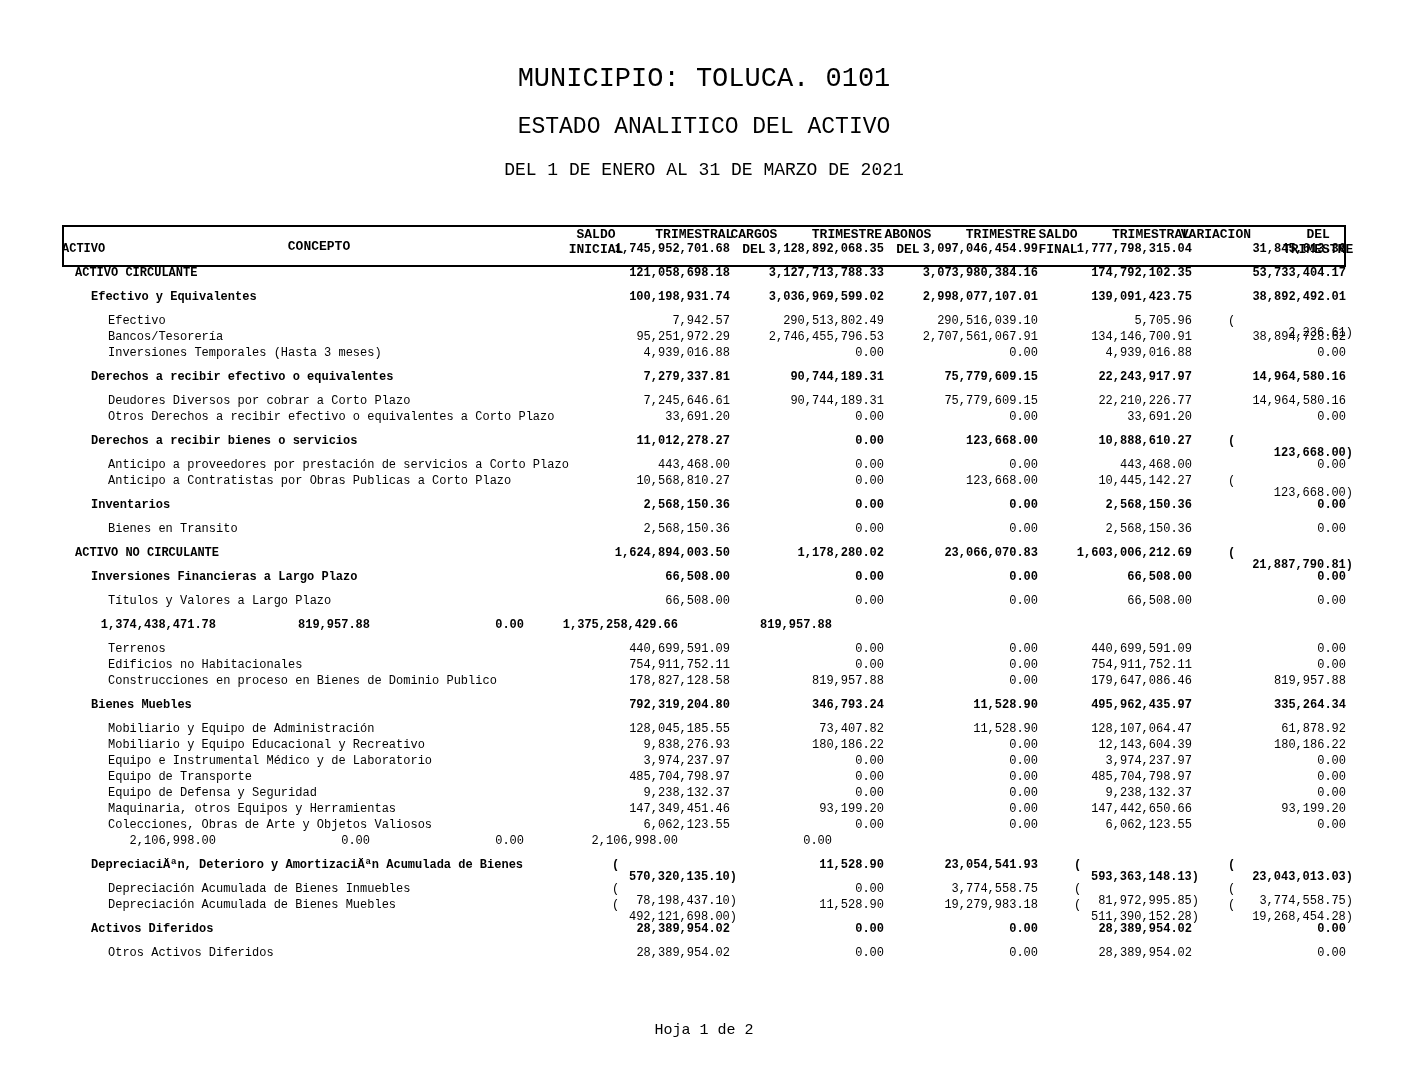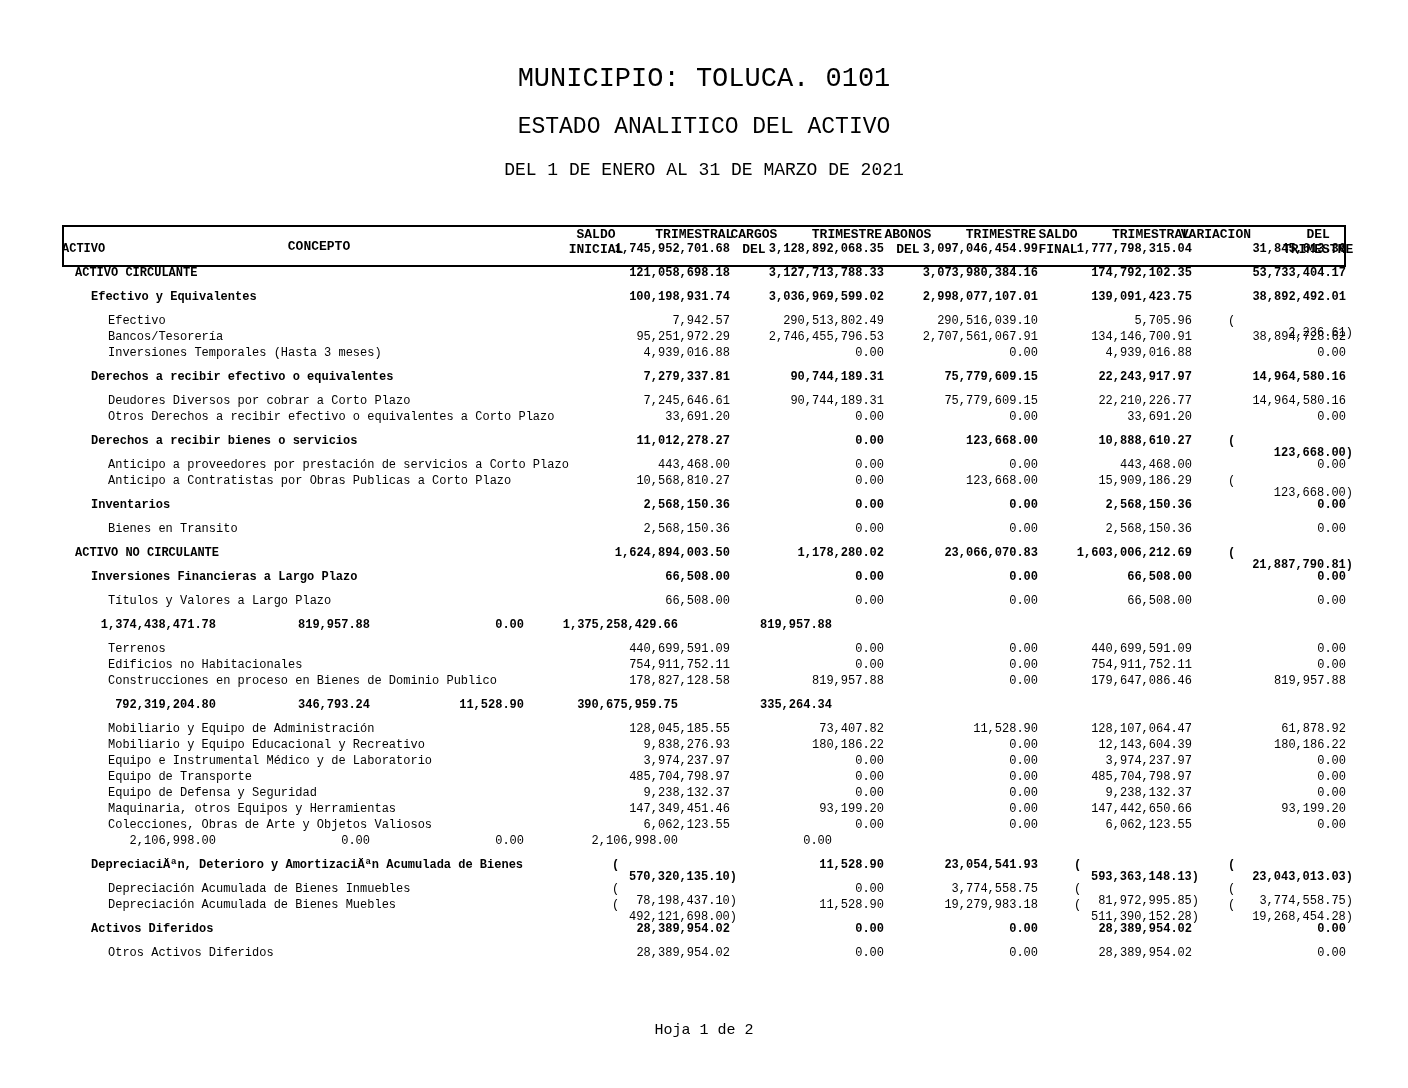--- a/index.html
+++ b/index.html
@@ -82,31 +82,31 @@
     <div class="row bold gap"><div class="concept lvl1">ACTIVO CIRCULANTE</div><div class="cell">121,058,698.18</div><div class="cell">3,127,713,788.33</div><div class="cell">3,073,980,384.16</div><div class="cell">174,792,102.35</div><div class="cell">53,733,404.17</div></div>
     <div class="row bold gap"><div class="concept lvl2">Efectivo y Equivalentes</div><div class="cell">100,198,931.74</div><div class="cell">3,036,969,599.02</div><div class="cell">2,998,077,107.01</div><div class="cell">139,091,423.75</div><div class="cell">38,892,492.01</div></div>
     <div class="row gap"><div class="concept lvl3">Efectivo</div><div class="cell">7,942.57</div><div class="cell">290,513,802.49</div><div class="cell">290,516,039.10</div><div class="cell">5,705.96</div><div class="cell"><span class="neg-open">(</span><span class="neg-val">2,236.61)</span></div></div>
     <div class="row"><div class="concept lvl3">Bancos/Tesorería</div><div class="cell">95,251,972.29</div><div class="cell">2,746,455,796.53</div><div class="cell">2,707,561,067.91</div><div class="cell">134,146,700.91</div><div class="cell">38,894,728.62</div></div>
     <div class="row"><div class="concept lvl3">Inversiones Temporales (Hasta 3 meses)</div><div class="cell">4,939,016.88</div><div class="cell">0.00</div><div class="cell">0.00</div><div class="cell">4,939,016.88</div><div class="cell">0.00</div></div>
     <div class="row bold gap"><div class="concept lvl2">Derechos a recibir efectivo o equivalentes</div><div class="cell">7,279,337.81</div><div class="cell">90,744,189.31</div><div class="cell">75,779,609.15</div><div class="cell">22,243,917.97</div><div class="cell">14,964,580.16</div></div>
     <div class="row gap"><div class="concept lvl3">Deudores Diversos por cobrar a Corto Plazo</div><div class="cell">7,245,646.61</div><div class="cell">90,744,189.31</div><div class="cell">75,779,609.15</div><div class="cell">22,210,226.77</div><div class="cell">14,964,580.16</div></div>
     <div class="row"><div class="concept lvl3">Otros Derechos a recibir efectivo o equivalentes a Corto Plazo</div><div class="cell">33,691.20</div><div class="cell">0.00</div><div class="cell">0.00</div><div class="cell">33,691.20</div><div class="cell">0.00</div></div>
     <div class="row bold gap"><div class="concept lvl2">Derechos a recibir bienes o servicios</div><div class="cell">11,012,278.27</div><div class="cell">0.00</div><div class="cell">123,668.00</div><div class="cell">10,888,610.27</div><div class="cell"><span class="neg-open">(</span><span class="neg-val">123,668.00)</span></div></div>
     <div class="row gap"><div class="concept lvl3">Anticipo a proveedores por prestación de servicios a Corto Plazo</div><div class="cell">443,468.00</div><div class="cell">0.00</div><div class="cell">0.00</div><div class="cell">443,468.00</div><div class="cell">0.00</div></div>
-    <div class="row"><div class="concept lvl3">Anticipo a Contratistas por Obras Publicas a Corto Plazo</div><div class="cell">10,568,810.27</div><div class="cell">0.00</div><div class="cell">123,668.00</div><div class="cell">15,909,186.29</div><div class="cell"><span class="neg-open">(</span><span class="neg-val">123,668.00)</span></div></div>
+    <div class="row"><div class="concept lvl3">Anticipo a Contratistas por Obras Publicas a Corto Plazo</div><div class="cell">10,568,810.27</div><div class="cell">0.00</div><div class="cell">123,668.00</div><div class="cell">10,445,142.27</div><div class="cell"><span class="neg-open">(</span><span class="neg-val">123,668.00)</span></div></div>
     <div class="row bold gap"><div class="concept lvl2">Inventarios</div><div class="cell">2,568,150.36</div><div class="cell">0.00</div><div class="cell">0.00</div><div class="cell">2,568,150.36</div><div class="cell">0.00</div></div>
     <div class="row gap"><div class="concept lvl3">Bienes en Transito</div><div class="cell">2,568,150.36</div><div class="cell">0.00</div><div class="cell">0.00</div><div class="cell">2,568,150.36</div><div class="cell">0.00</div></div>
     <div class="row bold gap"><div class="concept lvl1">ACTIVO NO CIRCULANTE</div><div class="cell">1,624,894,003.50</div><div class="cell">1,178,280.02</div><div class="cell">23,066,070.83</div><div class="cell">1,603,006,212.69</div><div class="cell"><span class="neg-open">(</span><span class="neg-val">21,887,790.81)</span></div></div>
     <div class="row bold gap"><div class="concept lvl2">Inversiones Financieras a Largo Plazo</div><div class="cell">66,508.00</div><div class="cell">0.00</div><div class="cell">0.00</div><div class="cell">66,508.00</div><div class="cell">0.00</div></div>
     <div class="row gap"><div class="concept lvl3">Títulos y Valores a Largo Plazo</div><div class="cell">66,508.00</div><div class="cell">0.00</div><div class="cell">0.00</div><div class="cell">66,508.00</div><div class="cell">0.00</div></div>
     <div class="row bold gap"><div class="cell">1,374,438,471.78</div><div class="cell">819,957.88</div><div class="cell">0.00</div><div class="cell">1,375,258,429.66</div><div class="cell">819,957.88</div></div>
     <div class="row gap"><div class="concept lvl3">Terrenos</div><div class="cell">440,699,591.09</div><div class="cell">0.00</div><div class="cell">0.00</div><div class="cell">440,699,591.09</div><div class="cell">0.00</div></div>
     <div class="row"><div class="concept lvl3">Edificios no Habitacionales</div><div class="cell">754,911,752.11</div><div class="cell">0.00</div><div class="cell">0.00</div><div class="cell">754,911,752.11</div><div class="cell">0.00</div></div>
     <div class="row"><div class="concept lvl3">Construcciones en proceso en Bienes de Dominio Publico</div><div class="cell">178,827,128.58</div><div class="cell">819,957.88</div><div class="cell">0.00</div><div class="cell">179,647,086.46</div><div class="cell">819,957.88</div></div>
-    <div class="row bold gap"><div class="cell">792,319,204.80</div><div class="cell">346,793.24</div><div class="cell">11,528.90</div><div class="cell">390,675,959.75</div><div class="cell">335,264.34</div></div>
+    <div class="row bold gap"><div class="concept lvl2">Bienes Muebles</div><div class="cell">792,319,204.80</div><div class="cell">346,793.24</div><div class="cell">11,528.90</div><div class="cell">495,962,435.97</div><div class="cell">335,264.34</div></div>
     <div class="row gap"><div class="concept lvl3">Mobiliario y Equipo de Administración</div><div class="cell">128,045,185.55</div><div class="cell">73,407.82</div><div class="cell">11,528.90</div><div class="cell">128,107,064.47</div><div class="cell">61,878.92</div></div>
     <div class="row"><div class="concept lvl3">Mobiliario y Equipo Educacional y Recreativo</div><div class="cell">9,838,276.93</div><div class="cell">180,186.22</div><div class="cell">0.00</div><div class="cell">12,143,604.39</div><div class="cell">180,186.22</div></div>
     <div class="row"><div class="concept lvl3">Equipo e Instrumental Médico y de Laboratorio</div><div class="cell">3,974,237.97</div><div class="cell">0.00</div><div class="cell">0.00</div><div class="cell">3,974,237.97</div><div class="cell">0.00</div></div>
     <div class="row"><div class="concept lvl3">Equipo de Transporte</div><div class="cell">485,704,798.97</div><div class="cell">0.00</div><div class="cell">0.00</div><div class="cell">485,704,798.97</div><div class="cell">0.00</div></div>
     <div class="row"><div class="concept lvl3">Equipo de Defensa y Seguridad</div><div class="cell">9,238,132.37</div><div class="cell">0.00</div><div class="cell">0.00</div><div class="cell">9,238,132.37</div><div class="cell">0.00</div></div>
     <div class="row"><div class="concept lvl3">Maquinaria, otros Equipos y Herramientas</div><div class="cell">147,349,451.46</div><div class="cell">93,199.20</div><div class="cell">0.00</div><div class="cell">147,442,650.66</div><div class="cell">93,199.20</div></div>
     <div class="row"><div class="concept lvl3">Colecciones, Obras de Arte y Objetos Valiosos</div><div class="cell">6,062,123.55</div><div class="cell">0.00</div><div class="cell">0.00</div><div class="cell">6,062,123.55</div><div class="cell">0.00</div></div>
     <div class="row"><div class="cell">2,106,998.00</div><div class="cell">0.00</div><div class="cell">0.00</div><div class="cell">2,106,998.00</div><div class="cell">0.00</div></div>
     <div class="row bold gap"><div class="concept lvl2">DepreciaciÄªn, Deterioro y AmortizaciÄªn Acumulada de Bienes</div><div class="cell"><span class="neg-open">(</span><span class="neg-val">570,320,135.10)</span></div><div class="cell">11,528.90</div><div class="cell">23,054,541.93</div><div class="cell"><span class="neg-open">(</span><span class="neg-val">593,363,148.13)</span></div><div class="cell"><span class="neg-open">(</span><span class="neg-val">23,043,013.03)</span></div></div>
     <div class="row gap"><div class="concept lvl3">Depreciación Acumulada de Bienes Inmuebles</div><div class="cell"><span class="neg-open">(</span><span class="neg-val">78,198,437.10)</span></div><div class="cell">0.00</div><div class="cell">3,774,558.75</div><div class="cell"><span class="neg-open">(</span><span class="neg-val">81,972,995.85)</span></div><div class="cell"><span class="neg-open">(</span><span class="neg-val">3,774,558.75)</span></div></div>

